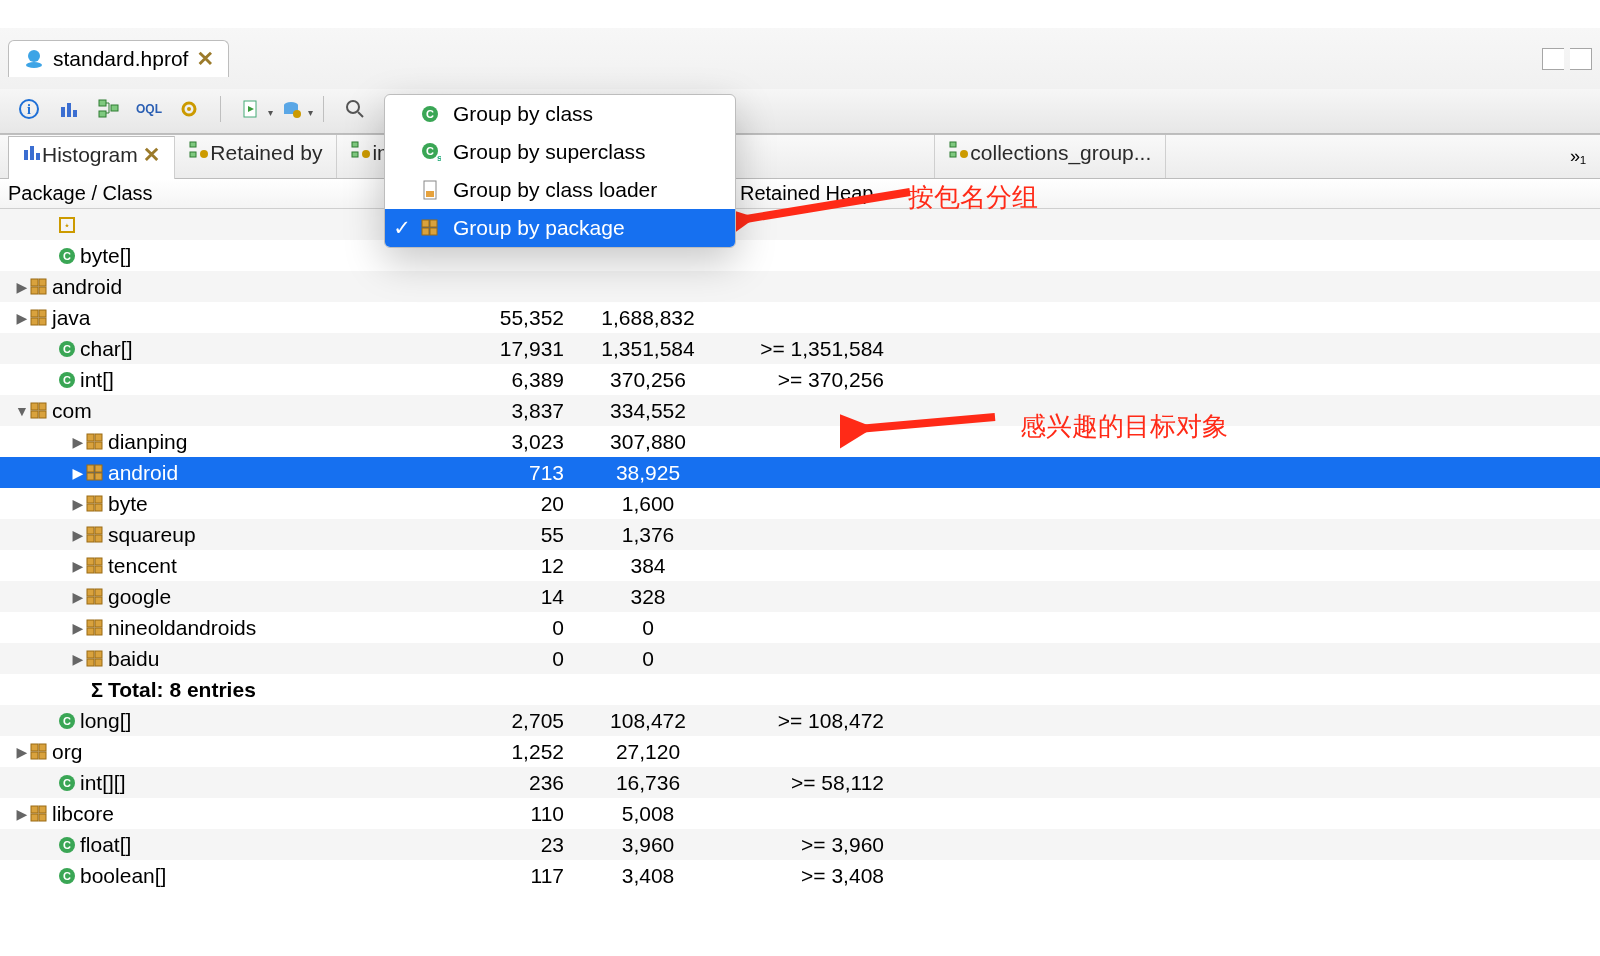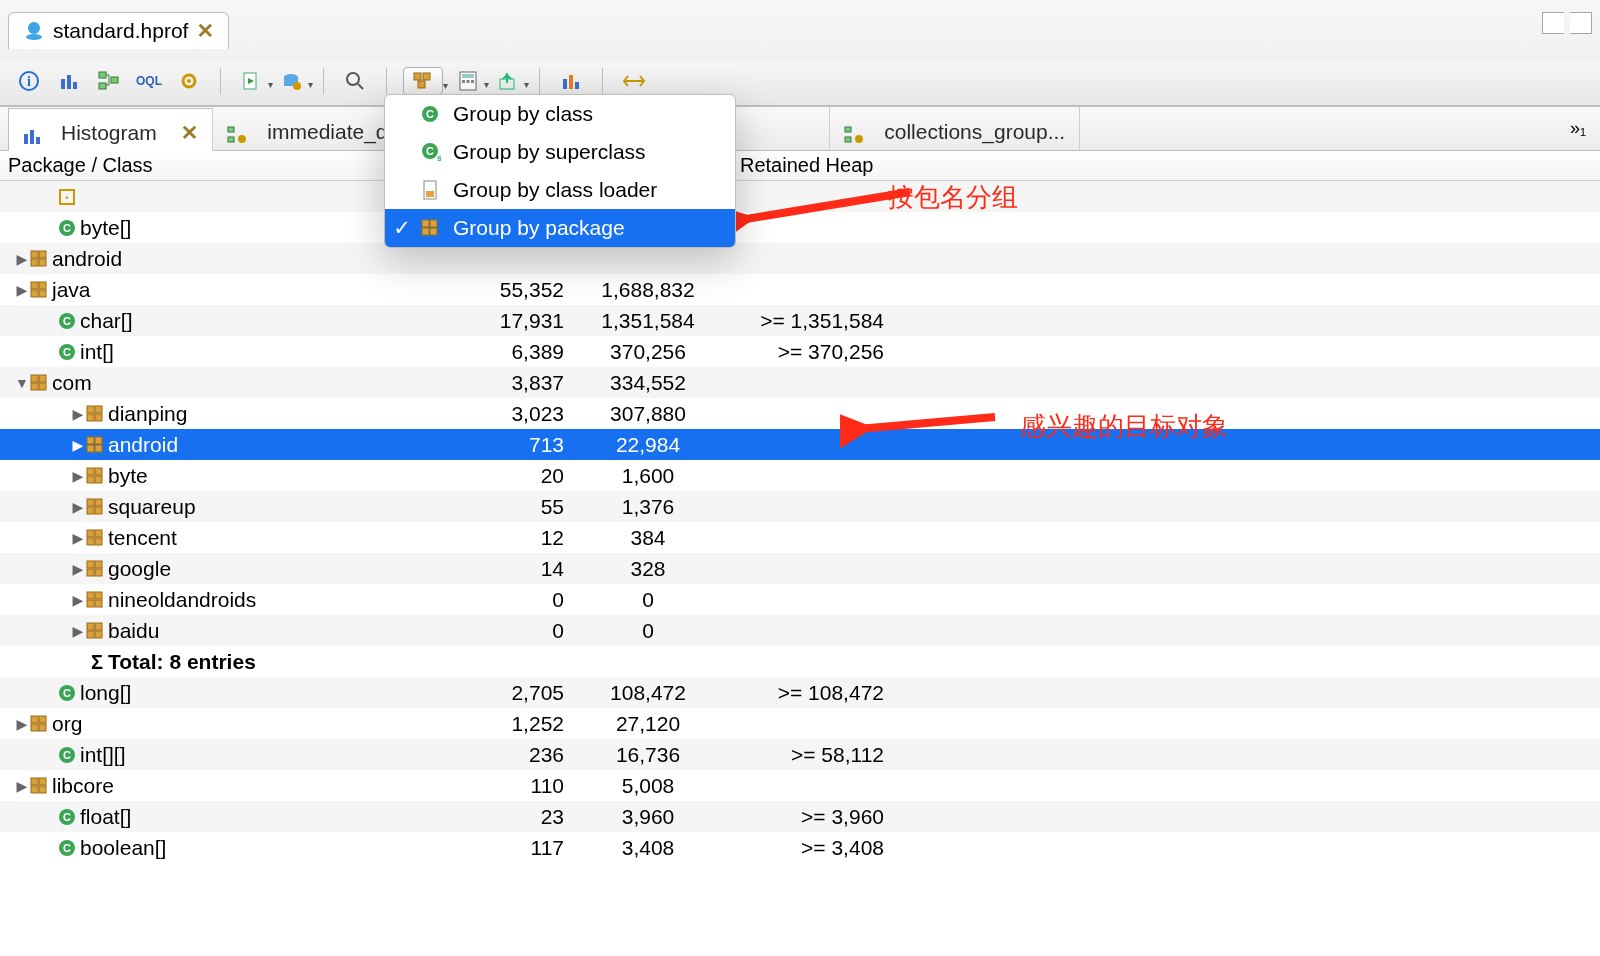--- a/index.html
+++ b/index.html
@@ -9,22 +9,23 @@
     font-size: 21px;
     color: #000;
     background: #fff;
     width: 1600px;
   }
   .win {
     background: linear-gradient(#f7f7f7,#ececec);
     border-bottom: 1px solid #bfbfbf;
   }
   .titlebar {
-    display: flex; align-items: flex-start; gap: 8px;
+    display: flex; align-items: center; gap: 8px;
     padding: 12px 8px;
+    margin-top: 28px;
   }
   .tab-main {
     display: flex; align-items: center; gap: 8px;
     background: #fff;
     border: 1px solid #bdbdbd;
     border-bottom: none;
     border-radius: 6px 6px 0 0;
     padding: 6px 14px;
   }
   .winctrls { margin-left: auto; display: flex; gap: 6px; }
@@ -48,21 +49,21 @@
   .sep { width: 1px; height: 26px; background: #bfbfbf; margin: 0 6px; }
   .subtabs {
     display: flex; align-items: center; gap: 0;
     background: linear-gradient(#f9f9f9,#ececec);
     border-bottom: 1px solid #bcbcbc;
     padding-left: 8px;
     height: 44px;
     position: relative;
   }
   .subtab {
-    display: flex; align-items: flex-end; gap: 20px;
+    display: flex; align-items: flex-start; gap: 1px;
     padding: 6px 14px;
     border-right: 1px solid #cfcfcf;
     height: 100%;
     color: #2a2a2a;
   }
   .subtab.active {
     background: #fff;
     border-top: 1px solid #bdbdbd;
     border-left: 1px solid #bdbdbd;
     margin-bottom: -1px;
@@ -258,20 +259,30 @@
     <span class="tclose">✕</span>
   </div>
   <div class="subtab">
     <span>
         <svg width="20" height="18">
           <rect x="1" y="1" width="6" height="5" fill="#7fc97f" stroke="#2e7d32"></rect>
           <rect x="1" y="11" width="6" height="5" fill="#7fc97f" stroke="#2e7d32"></rect>
           <circle cx="15" cy="13" r="4" fill="#cc9a00"></circle>
         </svg>
       </span>
+    <span>Retained by</span>
+  </div>
+  <div class="subtab">
+    <span>
+        <svg width="20" height="18">
+          <rect x="1" y="1" width="6" height="5" fill="#7fc97f" stroke="#2e7d32"></rect>
+          <rect x="1" y="11" width="6" height="5" fill="#7fc97f" stroke="#2e7d32"></rect>
+          <circle cx="15" cy="13" r="4" fill="#cc9a00"></circle>
+        </svg>
+      </span>
     <span>immediate_domina...</span>
   </div>
   <div class="subtab" style="border-left:1px solid #cfcfcf;margin-left:352px;">
     <span>
         <svg width="20" height="18">
           <rect x="1" y="1" width="6" height="5" fill="#7fc97f" stroke="#2e7d32"></rect>
           <rect x="1" y="11" width="6" height="5" fill="#7fc97f" stroke="#2e7d32"></rect>
           <circle cx="15" cy="13" r="4" fill="#cc9a00"></circle>
         </svg>
       </span>
@@ -434,21 +445,21 @@
           <svg width="18" height="18">
             <rect x="1" y="1" width="7" height="7" fill="#d9a23d" stroke="#9a6b14"></rect>
             <rect x="9" y="1" width="7" height="7" fill="#d9a23d" stroke="#9a6b14"></rect>
             <rect x="1" y="9" width="7" height="7" fill="#d9a23d" stroke="#9a6b14"></rect>
             <rect x="9" y="9" width="7" height="7" fill="#d9a23d" stroke="#9a6b14"></rect>
           </svg>
         </span>
         <span class="" style="">android</span>
       </div>
       <div class="cell-obj">713</div>
-      <div class="cell-sh">22,984</div>
+      <div class="cell-sh">38,925</div>
       <div class="cell-rh"></div>
     </div>
     <div class="row">
       <div class="cell-name">
         <span class="ind" style="width:70px"></span>
         <span class="tw">▶</span>
         <span class="ico">
           <svg width="18" height="18">
             <rect x="1" y="1" width="7" height="7" fill="#d9a23d" stroke="#9a6b14"></rect>
             <rect x="9" y="1" width="7" height="7" fill="#d9a23d" stroke="#9a6b14"></rect>
@@ -712,21 +723,21 @@
 </div>
 
 <svg class="anno" style="left:720px; top:182px;" width="200" height="60">
   <defs>
       <marker id="ah1" markerWidth="12" markerHeight="12" refX="2" refY="5" orient="auto">
         <path d="M10 0L0 5l10 5z" fill="#ff2a17"></path>
       </marker>
     </defs>
   <path d="M190 10 L20 38" stroke="#ff2a17" stroke-width="8" fill="none" marker-end="url(#ah1)"></path>
 </svg>
-<div class="anno anno-text" style="left:888px; top:180px;">按包名分组</div>
+<div class="anno anno-text" style="left:908px; top:180px;">按包名分组</div>
 
 <svg class="anno" style="left:840px; top:405px;" width="160" height="44">
   <defs>
       <marker id="ah2" markerWidth="12" markerHeight="12" refX="2" refY="5" orient="auto">
         <path d="M10 0L0 5l10 5z" fill="#ff2a17"></path>
       </marker>
     </defs>
   <path d="M155 12 L18 24" stroke="#ff2a17" stroke-width="8" fill="none" marker-end="url(#ah2)"></path>
 </svg>
 <div class="anno anno-text" style="left:1020px; top:398px;margin-top:11px;">感兴趣的目标对象</div>

